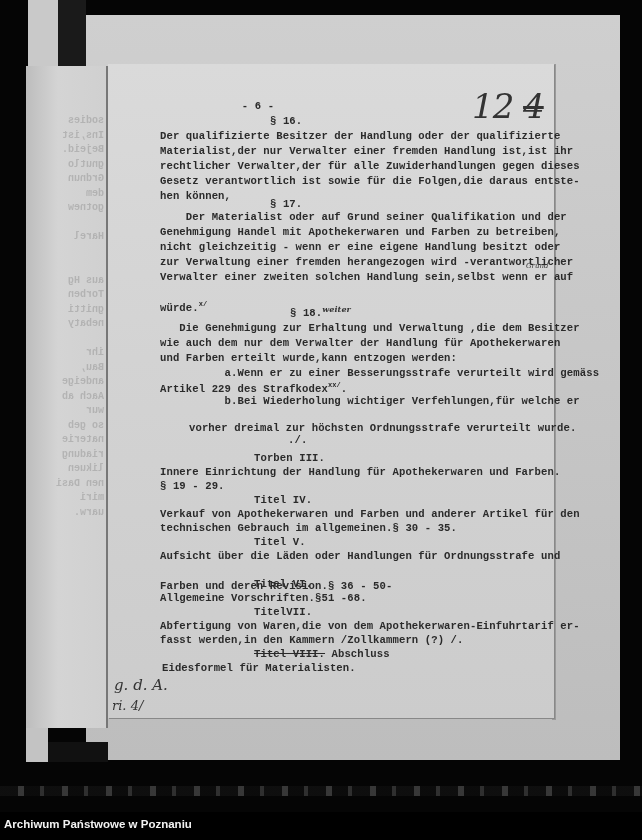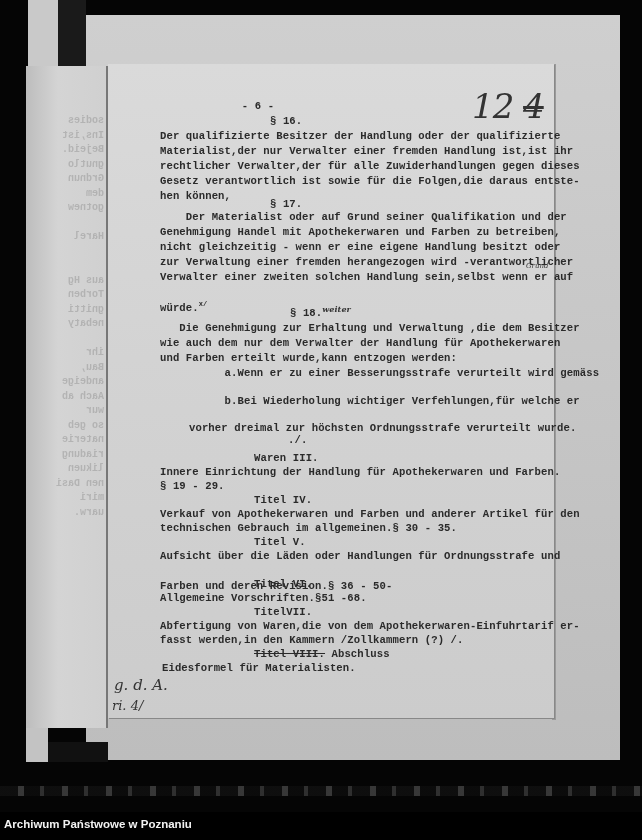--- a/index.html
+++ b/index.html
@@ -97,26 +97,27 @@
     <div class="txt" style="left:52px;top:177px;">nicht gleichzeitig - wenn er eine eigene Handlung besitzt oder</div>
     <div class="hand" style="left:418px;top:198px;font-size:7px;">Grund</div>
     <div class="txt" style="left:52px;top:207px;">Verwalter einer zweiten solchen Handlung sein,selbst wenn er auf</div>
     <div class="txt" style="left:52px;top:236px;"><span>würde.</span><span class="footnote-mark">x/</span></div>
 
     <div class="txt" style="left:162px;top:243px;margin-left:20px;"><span>§ 18.</span><span class="hand" style="position:relative;font-size:8px;top:-4px;">weiter</span></div>
     <div class="txt" style="left:52px;top:258px;">   Die Genehmigung zur Erhaltung und Verwaltung ,die dem Besitzer</div>
     <div class="txt" style="left:52px;top:273px;">wie auch dem nur dem Verwalter der Handlung für Apothekerwaren</div>
     <div class="txt" style="left:52px;top:288px;">und Farben erteilt wurde,kann entzogen werden:</div>
     <div class="txt" style="left:52px;top:303px;">          a.Wenn er zu einer Besserungsstrafe verurteilt wird gemäss</div>
+    <div class="txt" style="left:52px;top:317px;"><span>Artikel 229 des Strafkodex</span><span class="footnote-mark">xx/</span><span>.</span></div>
     <div class="txt" style="left:52px;top:331px;">          b.Bei Wiederholung wichtiger Verfehlungen,für welche er</div>
     <div class="txt" style="left:52px;top:358px;margin-left:29px;">vorher dreimal zur höchsten Ordnungsstrafe verurteilt wurde.</div>
 
     <div class="txt" style="left:180px;top:370px;">./.</div>
 
-    <div class="txt" style="left:146px;top:388px;">Waren III.</div>
+    <div class="txt" style="left:146px;top:388px;">Torben III.</div>
     <div class="txt" style="left:52px;top:402px;">Innere Einrichtung der Handlung für Apothekerwaren und Farben.</div>
     <div class="txt" style="left:52px;top:416px;">§ 19 - 29.</div>
 
     <div class="txt" style="left:146px;top:430px;">Titel IV.</div>
     <div class="txt" style="left:52px;top:444px;">Verkauf von Apothekerwaren und Farben und anderer Artikel für den</div>
     <div class="txt" style="left:52px;top:458px;">technischen Gebrauch im allgemeinen.§ 30 - 35.</div>
 
     <div class="txt" style="left:146px;top:472px;">Titel V.</div>
     <div class="txt" style="left:52px;top:486px;">Aufsicht über die Läden oder Handlungen für Ordnungsstrafe und</div>
     <div class="txt" style="left:52px;top:516px;text-align:center;">Farben und deren Revision.§ 36 - 50-</div>

